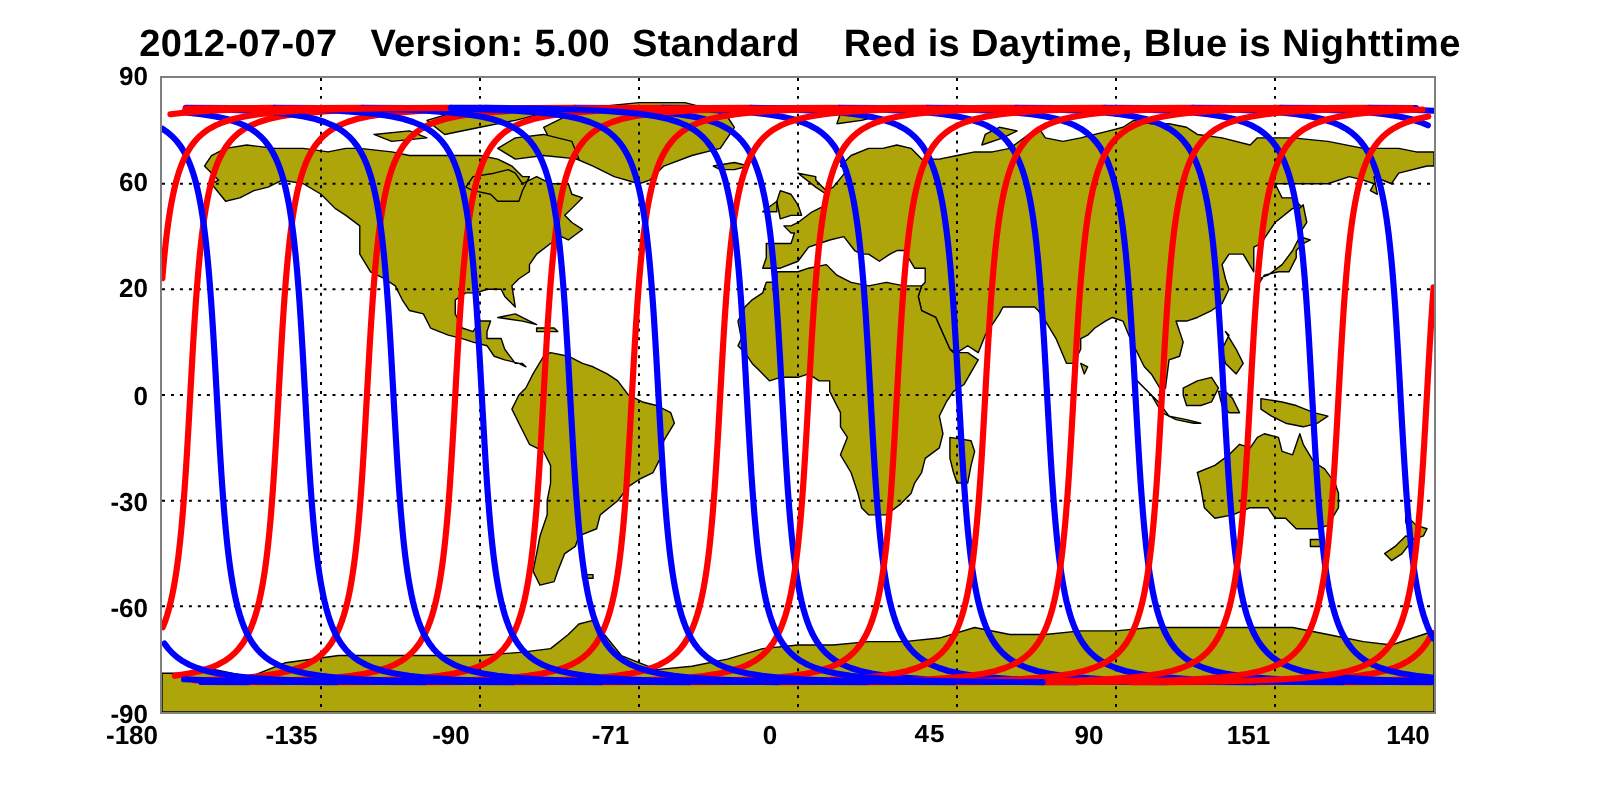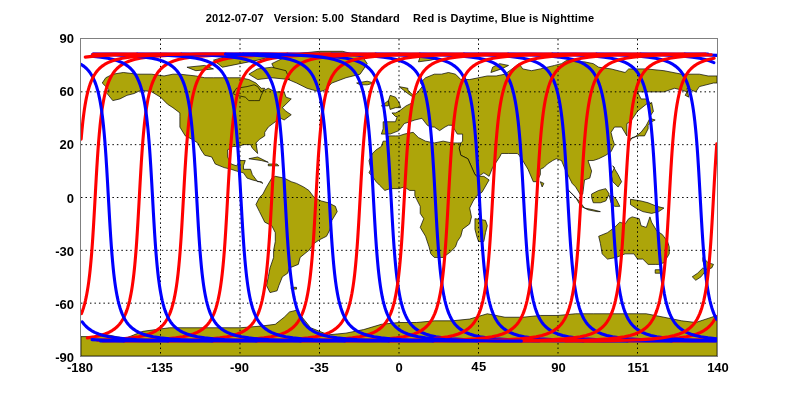--- a/index.html
+++ b/index.html
@@ -5,21 +5,21 @@
   html,body{margin:0;padding:0;}
   body{
     width:800px;height:400px;background:#ffffff;
     font-family:"Liberation Sans",sans-serif;
     overflow:hidden;position:relative;
   }
   #figure{position:absolute;left:0;top:0;width:800px;height:400px;}
 
   #title{
     position:absolute;left:0;top:12px;width:800px;
-    text-align:center;font-size:11px;font-weight:bold;color:#000;
+    text-align:center;font-size:19px;font-weight:bold;color:#000;
     letter-spacing:.2px;white-space:pre;
   }
 
   
   #plot{
     position:absolute;left:80px;top:38px;
     width:638px;height:319px;
     background:#ffffff;
     border:1.5px solid #808080;
     box-sizing:border-box;
@@ -31,21 +31,21 @@
     position:absolute;right:0;text-align:right;width:36px;
     font-size:13px;font-weight:bold;color:#000;
     transform:translateY(-50%);
   }
   .xtick-label{
     position:absolute;top:0;text-align:center;width:60px;
     font-size:13px;font-weight:bold;color:#000;
     transform:translateX(-30px);
   }
   #ylabels{position:absolute;left:34px;top:38px;width:40px;height:319px;}
-  #xlabels{position:absolute;left:80px;top:360px;width:638px;height:22px;}
+  #xlabels{position:absolute;left:66px;top:360px;width:638px;height:22px;}
 </style>
 </head>
 <body>
 
 <div id="figure">
 
   <div id="title">2012-07-07   Version: 5.00  Standard    Red is Daytime, Blue is Nighttime</div>
 
   <div id="plot">
     <svg id="plotsvg" viewBox="0 0 638 319" preserveAspectRatio="none">
@@ -150,21 +150,21 @@
       <div class="ytick-label" style="top: 106.333px;">20</div>
       <div class="ytick-label" style="top: 159.5px;">0</div>
       <div class="ytick-label" style="top: 212.667px;">-30</div>
       <div class="ytick-label" style="top: 265.833px;">-60</div>
       <div class="ytick-label" style="top: 319px;">-90</div>
     </div>
   <div id="xlabels">
       <div class="xtick-label" style="left: 0px;">-180</div>
       <div class="xtick-label" style="left: 79.75px;">-135</div>
       <div class="xtick-label" style="left: 159.5px;">-90</div>
-      <div class="xtick-label" style="left: 239.25px;">-35</div>
+      <div class="xtick-label" style="left: 239.25px;">-71</div>
       <div class="xtick-label" style="left: 319px;">0</div>
       <div class="xtick-label" style="left: 398.75px; font-family: Liberation Mono, monospace;">45</div>
       <div class="xtick-label" style="left: 478.5px;">90</div>
       <div class="xtick-label" style="left: 558.25px;">151</div>
       <div class="xtick-label" style="left: 638px;">140</div>
     </div>
 
 </div>
 
 </body></html>

